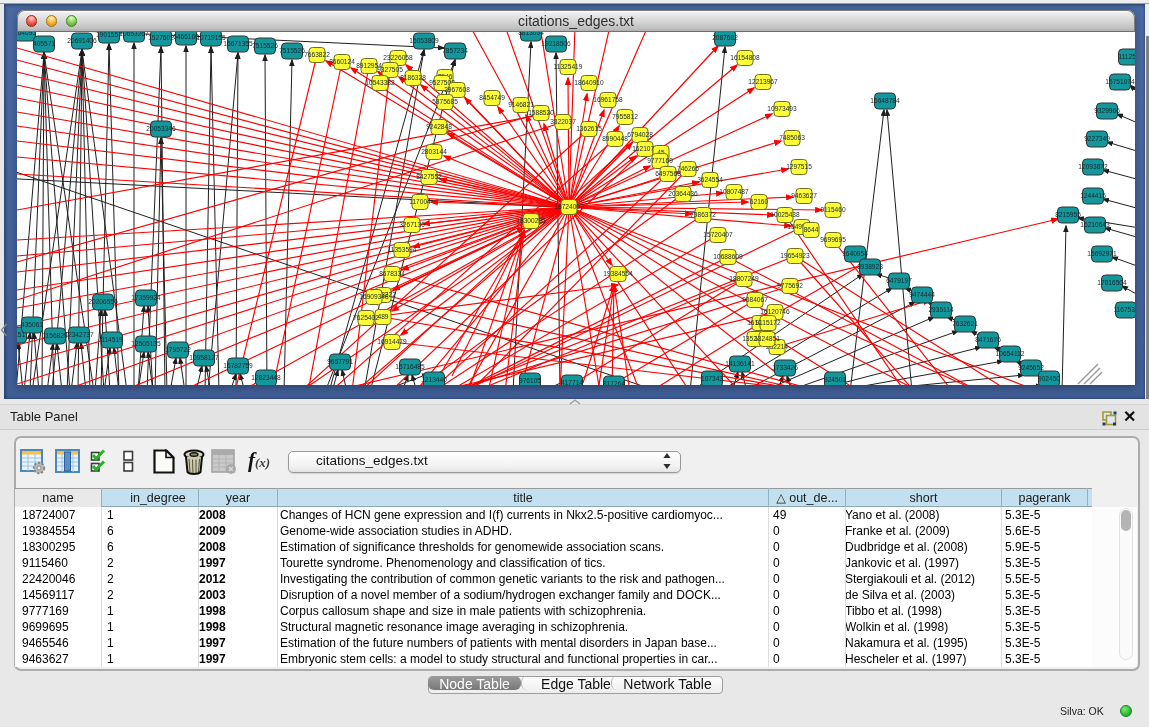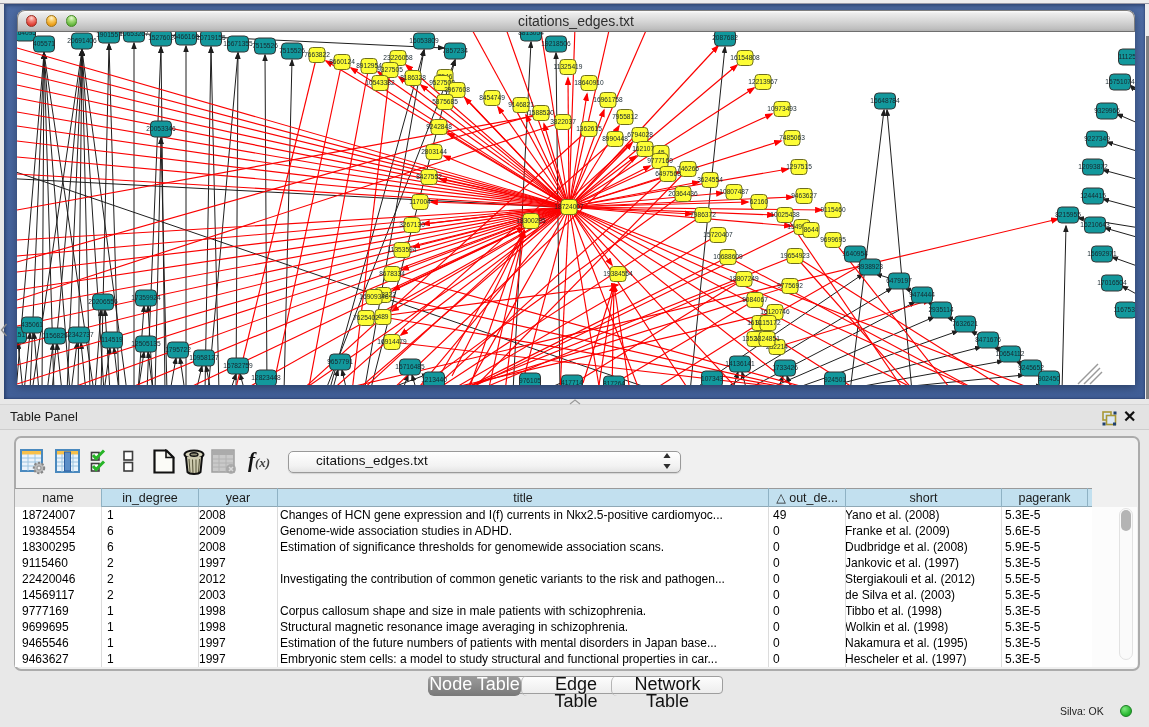--- a/index.html
+++ b/index.html
@@ -43,29 +43,29 @@
 
 
 #thead { left:15px; top:488px; width:1077px; height:19px; background:#c2e0ef; border-top:1px solid #9a9a9a; border-bottom:1px solid #8fa8b5; }
 .hc { position:absolute; top:489px; height:18px; font-size:12.5px; color:#1a1a1a; text-align:center; line-height:18px; }
 .hsep { position:absolute; top:488px; width:1px; height:19px; background:#8fb2c4; }
 
 #tbody { left:15px; top:507px; width:1077px; height:160px; background:#fff; }
 #tbodyr { left:1092px; top:507px; width:45px; height:160px; background:#fcfcfc; }
 .row { position:absolute; left:15px; width:1077px; height:16px; font-size:12px; color:#000; }
 .row span { position:absolute; top:1px; white-space:nowrap; }
-.c0 { left:7px; } .c1 { left:92px; } .c2 { left:184px; } .c3 { left:265px; }
+.c0 { left:7px; } .c1 { left:92px; } .c2 { left:184px;font-weight:bold; } .c3 { left:265px; }
 .c4 { left:758px; } .c5 { left:830px; width:156px; text-align:left; } .c6 { left:990px; }
 .vg { position:absolute; top:507px; width:1px; height:160px; background:#dcdcdc; }
 #scroll { left:1119px; top:508px; width:14px; height:152px; background:#fafafa; border:1px solid #e2e2e2; border-radius:7px; }
 #thumb { left:1121px; top:510px; width:10px; height:21px; background:#b4b4b4; border-radius:5px; }
 
 
 #tabs { left:428px; top:676px; width:295px; height:17.5px; border:1px solid #9e9e9e; border-radius:4px; background:linear-gradient(180deg,#fdfdfd,#ededed); overflow:hidden; }
-.tab { position:absolute; top:0; height:20px; font-size:18px; line-height:17px; text-align:center; color:#111;border-radius:6px; }
+.tab { position:absolute; top:0; height:14px; font-size:14px; line-height:17px; text-align:center; color:#111;border-radius:6px; }
 #tab1 { left:0; width:93px; background:linear-gradient(180deg,#9c9c9c,#787878); color:#fff; }
 #tab2 { left:93px; width:90px; border-left:1px solid #b5b5b5;padding-left:19px; }
 #tab3 { left:183px; width:112px; border-left:1px solid #b5b5b5; }
 #mem { left:1060px; top:705px; font-size:10.5px; color:#222; }
 #memdot { left:1120px; top:705px; width:12px; height:12px; border-radius:50%; background:radial-gradient(circle at 35% 30%, #7fe87f, #2cbb34 60%, #149e1e); border:1px solid #1a7d22; }
 </style></head>
 <body>
 <div id="stage">
   <div class="abs" id="blueframe"></div>
   <div class="abs" id="topstrip"></div>
@@ -942,21 +942,21 @@
   <div class="abs" style="left:248px;top:448px;font-family:'Liberation Serif',serif;font-style:italic;"><span style="font-size:21px;font-weight:bold;color:#111;">f</span><span style="font-size:13px;font-weight:bold;color:#3e3e3e;">(x)</span></div>
 
   <div class="abs" id="dropdown"></div>
   <div class="abs" id="ddtext">citations_edges.txt</div>
   <svg class="abs" id="ddarr">
       <path d="M7 3 l3.6 5 h-7.2 z M7 19 l3.6 -5 h-7.2 z" fill="#2e2e2e"></path>
     </svg>
 
   <div class="abs" id="thead"></div>
   <div class="hc" style="left:15px;width:86px;background:#e9e9e9;">name</div>
-  <div class="hc" style="left:102px;width:96px;">in_degree</div>
+  <div class="hc" style="left:110px;width:96px;">in_degree</div>
   <div class="hc" style="left:199px;width:78px;">year</div>
   <div class="hc" style="left:278px;width:490px;">title</div>
   <div class="hc" style="left:769px;width:76px;">△ out_de...</div>
   <div class="hc" style="left:846px;width:155px;">short</div>
   <div class="hc" style="left:1002px;width:85px;">pagerank</div>
   <div class="hsep" style="left:101px"></div>
     <div class="hsep" style="left:198px"></div>
   <div class="hsep" style="left:277px"></div>
     <div class="hsep" style="left:768px"></div>
   <div class="hsep" style="left:845px"></div>
@@ -989,37 +989,39 @@
       <span class="c2">2008</span>
       <span class="c3">Estimation of significance thresholds for genomewide association scans.</span>
       <span class="c4">0</span>
       <span class="c5">Dudbridge et al. (2008)</span>
       <span class="c6">5.9E-5</span>
     </div>
 <div class="row" style="top:555px">
       <span class="c0">9115460</span>
       <span class="c1">2</span>
       <span class="c2">1997</span>
+      <span class="c3">Tourette syndrome. Phenomenology and classification of tics.</span>
       <span class="c4">0</span>
       <span class="c5">Jankovic et al. (1997)</span>
       <span class="c6">5.3E-5</span>
     </div>
 <div class="row" style="top:571px">
       <span class="c0">22420046</span>
       <span class="c1">2</span>
       <span class="c2">2012</span>
       <span class="c3">Investigating the contribution of common genetic variants to the risk and pathogen...</span>
       <span class="c4">0</span>
       <span class="c5">Stergiakouli et al. (2012)</span>
       <span class="c6">5.5E-5</span>
     </div>
 <div class="row" style="top:587px">
       <span class="c0">14569117</span>
       <span class="c1">2</span>
       <span class="c2">2003</span>
+      <span class="c3">Disruption of a novel member of a sodium/hydrogen exchanger family and DOCK...</span>
       <span class="c4">0</span>
       <span class="c5">de Silva et al. (2003)</span>
       <span class="c6">5.3E-5</span>
     </div>
 <div class="row" style="top:603px">
       <span class="c0">9777169</span>
       <span class="c1">1</span>
       <span class="c2">1998</span>
       <span class="c3">Corpus callosum shape and size in male patients with schizophrenia.</span>
       <span class="c4">0</span>

